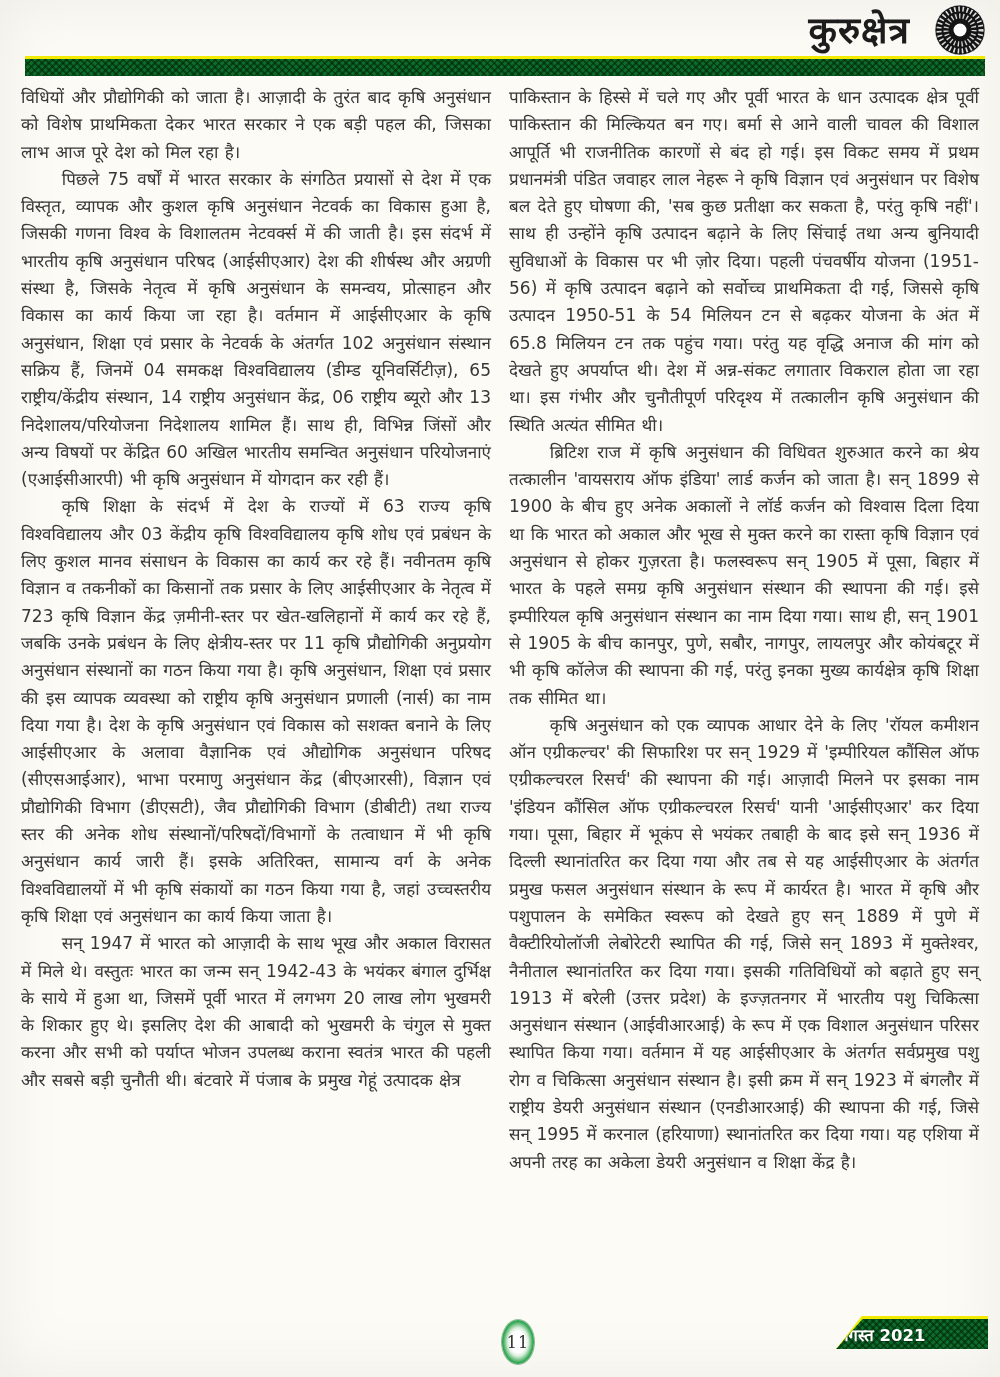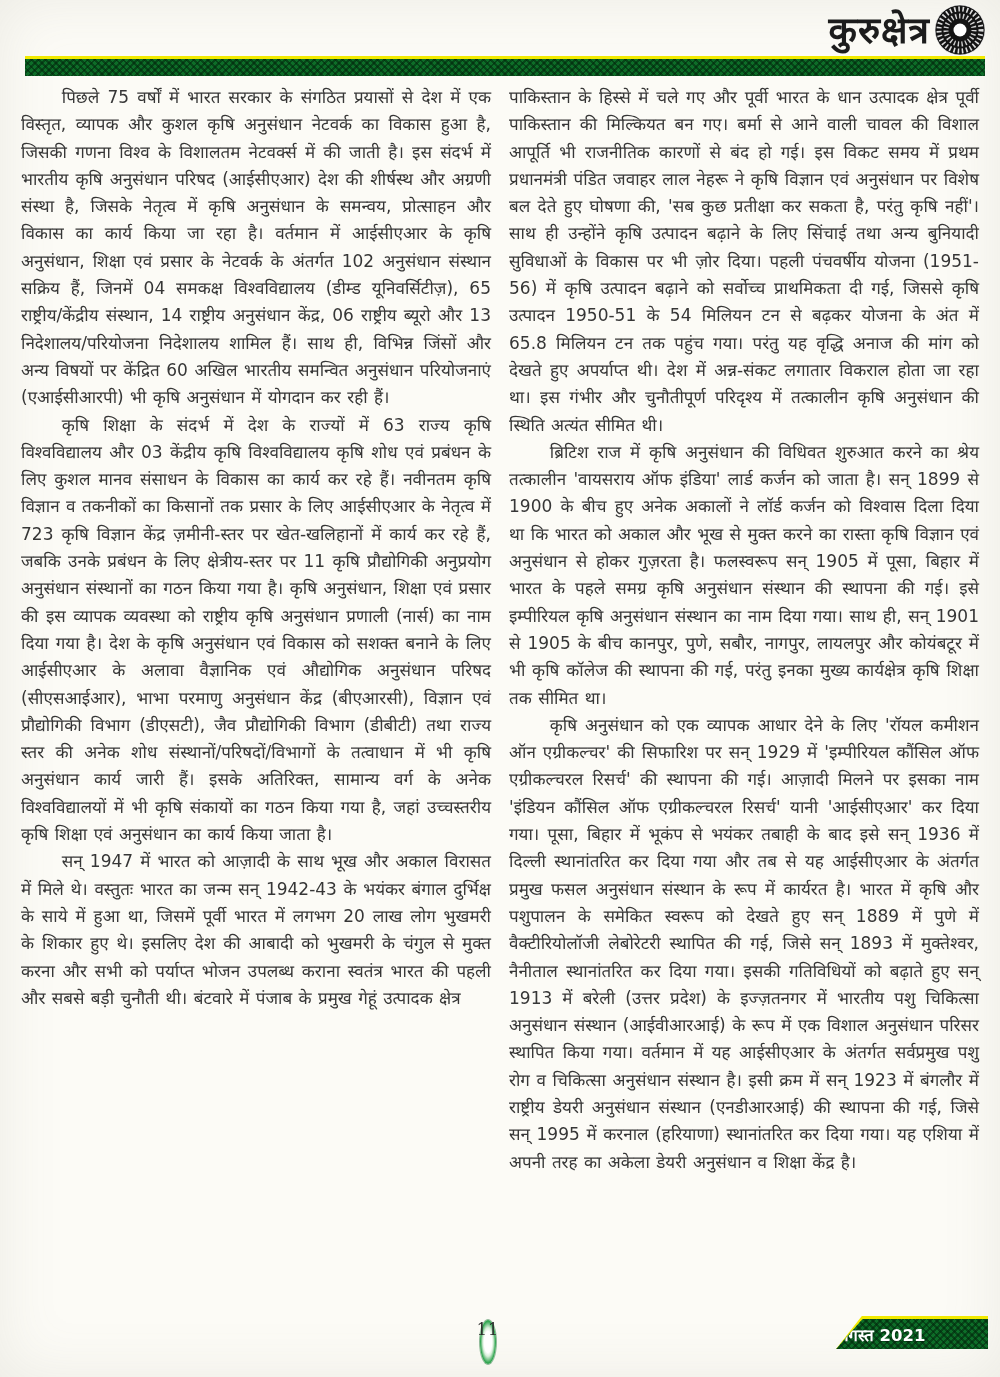--- a/index.html
+++ b/index.html
@@ -10,21 +10,21 @@
     -webkit-font-smoothing:antialiased;
   }
   .page{
     position:absolute;inset:0;
     box-shadow:inset 0 0 60px rgba(120,120,110,.12);
   }
 
   
   .masthead{
     position:absolute;top:4px;right:14px;
-    display:flex;align-items:center;gap:4px;
+    display:flex;align-items:center;gap:24px;
   }
   .masthead-title{
     font-family:"DejaVu Serif","Liberation Serif",serif;
     font-weight:bold;font-size:37px;color:#1c1c1c;
     letter-spacing:1px;line-height:52px;
   }
   .emblem{width:52px;height:52px;display:block;}
 
   
   .weave{
@@ -59,25 +59,25 @@
   }
   .section-heading .hl{
     background-image:linear-gradient(#f8ef3e,#f8ef3e);
     background-repeat:no-repeat;
     background-size:100% 9px;
     background-position:0 5px;
   }
 
   
   .page-badge{
-    position:absolute;left:480px;top:1320px;
-    width:16px;height:44px;border-radius:50%;
+    position:absolute;left:502px;top:1320px;
+    width:32px;height:44px;border-radius:50%;
     background:radial-gradient(ellipse at center,
       #ffffff 0%, #ffffff 34%, #d9eeda 46%, #35a854 66%, #0c7e2f 88%, #0a6b27 100%);
-    display:flex;align-items:flex-start;justify-content:center;
+    display:flex;align-items:center;justify-content:center;
     box-shadow:0 0 0 1px rgba(10,107,39,.45);
   }
   .page-badge span{
     font-family:"DejaVu Serif","Liberation Serif",serif;
     font-size:16px;color:#2a2a2a;letter-spacing:1px;
   }
   .issue-banner{
     position:absolute;right:12px;top:1316px;
     width:152px;height:33px;
     clip-path:polygon(17% 0, 100% 0, 100% 100%, 0 100%);
@@ -108,20 +108,21 @@
       <circle cx="26" cy="26" r="6.5" fill="#ffffff"></circle>
       <circle cx="26" cy="26" r="25" fill="none" stroke="#ffffff" stroke-width="1" opacity="0.6"></circle>
     </svg>
   </header>
 
   <div class="top-bar weave"></div>
 
   <main class="columns">
 
     <section class="col">
+      <p>विधियों और प्रौद्योगिकी को जाता है। आज़ादी के तुरंत बाद कृषि अनुसंधान को विशेष प्राथमिकता देकर भारत सरकार ने एक बड़ी पहल की, जिसका लाभ आज पूरे देश को मिल रहा है।</p>
       <p class="indent">पिछले 75 वर्षों में भारत सरकार के संगठित प्रयासों से देश में एक विस्तृत, व्यापक और कुशल कृषि अनुसंधान नेटवर्क का विकास हुआ है, जिसकी गणना विश्व के विशालतम नेटवर्क्स में की जाती है। इस संदर्भ में भारतीय कृषि अनुसंधान परिषद (आईसीएआर) देश की शीर्षस्थ और अग्रणी संस्था है, जिसके नेतृत्व में कृषि अनुसंधान के समन्वय, प्रोत्साहन और विकास का कार्य किया जा रहा है। वर्तमान में आईसीएआर के कृषि अनुसंधान, शिक्षा एवं प्रसार के नेटवर्क के अंतर्गत 102 अनुसंधान संस्थान सक्रिय हैं, जिनमें 04 समकक्ष विश्वविद्यालय (डीम्ड यूनिवर्सिटीज़), 65 राष्ट्रीय/केंद्रीय संस्थान, 14 राष्ट्रीय अनुसंधान केंद्र, 06 राष्ट्रीय ब्यूरो और 13 निदेशालय/परियोजना निदेशालय शामिल हैं। साथ ही, विभिन्न जिंसों और अन्य विषयों पर केंद्रित 60 अखिल भारतीय समन्वित अनुसंधान परियोजनाएं (एआईसीआरपी) भी कृषि अनुसंधान में योगदान कर रही हैं।</p>
       <p class="indent">कृषि शिक्षा के संदर्भ में देश के राज्यों में 63 राज्य कृषि विश्वविद्यालय और 03 केंद्रीय कृषि विश्वविद्यालय कृषि शोध एवं प्रबंधन के लिए कुशल मानव संसाधन के विकास का कार्य कर रहे हैं। नवीनतम कृषि विज्ञान व तकनीकों का किसानों तक प्रसार के लिए आईसीएआर के नेतृत्व में 723 कृषि विज्ञान केंद्र ज़मीनी-स्तर पर खेत-खलिहानों में कार्य कर रहे हैं, जबकि उनके प्रबंधन के लिए क्षेत्रीय-स्तर पर 11 कृषि प्रौद्योगिकी अनुप्रयोग अनुसंधान संस्थानों का गठन किया गया है। कृषि अनुसंधान, शिक्षा एवं प्रसार की इस व्यापक व्यवस्था को राष्ट्रीय कृषि अनुसंधान प्रणाली (नार्स) का नाम दिया गया है। देश के कृषि अनुसंधान एवं विकास को सशक्त बनाने के लिए आईसीएआर के अलावा वैज्ञानिक एवं औद्योगिक अनुसंधान परिषद (सीएसआईआर), भाभा परमाणु अनुसंधान केंद्र (बीएआरसी), विज्ञान एवं प्रौद्योगिकी विभाग (डीएसटी), जैव प्रौद्योगिकी विभाग (डीबीटी) तथा राज्य स्तर की अनेक शोध संस्थानों/परिषदों/विभागों के तत्वाधान में भी कृषि अनुसंधान कार्य जारी हैं। इसके अतिरिक्त, सामान्य वर्ग के अनेक विश्वविद्यालयों में भी कृषि संकायों का गठन किया गया है, जहां उच्चस्तरीय कृषि शिक्षा एवं अनुसंधान का कार्य किया जाता है।</p>
       <p class="indent">सन् 1947 में भारत को आज़ादी के साथ भूख और अकाल विरासत में मिले थे। वस्तुतः भारत का जन्म सन् 1942-43 के भयंकर बंगाल दुर्भिक्ष के साये में हुआ था, जिसमें पूर्वी भारत में लगभग 20 लाख लोग भुखमरी के शिकार हुए थे। इसलिए देश की आबादी को भुखमरी के चंगुल से मुक्त करना और सभी को पर्याप्त भोजन उपलब्ध कराना स्वतंत्र भारत की पहली और सबसे बड़ी चुनौती थी। बंटवारे में पंजाब के प्रमुख गेहूं उत्पादक क्षेत्र</p>
     </section>
 
     <section class="col">
       <p>पाकिस्तान के हिस्से में चले गए और पूर्वी भारत के धान उत्पादक क्षेत्र पूर्वी पाकिस्तान की मिल्कियत बन गए। बर्मा से आने वाली चावल की विशाल आपूर्ति भी राजनीतिक कारणों से बंद हो गई। इस विकट समय में प्रथम प्रधानमंत्री पंडित जवाहर लाल नेहरू ने कृषि विज्ञान एवं अनुसंधान पर विशेष बल देते हुए घोषणा की, 'सब कुछ प्रतीक्षा कर सकता है, परंतु कृषि नहीं'। साथ ही उन्होंने कृषि उत्पादन बढ़ाने के लिए सिंचाई तथा अन्य बुनियादी सुविधाओं के विकास पर भी ज़ोर दिया। पहली पंचवर्षीय योजना (1951-56) में कृषि उत्पादन बढ़ाने को सर्वोच्च प्राथमिकता दी गई, जिससे कृषि उत्पादन 1950-51 के 54 मिलियन टन से बढ़कर योजना के अंत में 65.8 मिलियन टन तक पहुंच गया। परंतु यह वृद्धि अनाज की मांग को देखते हुए अपर्याप्त थी। देश में अन्न-संकट लगातार विकराल होता जा रहा था। इस गंभीर और चुनौतीपूर्ण परिदृश्य में तत्कालीन कृषि अनुसंधान की स्थिति अत्यंत सीमित थी।</p>
       <p class="indent">ब्रिटिश राज में कृषि अनुसंधान की विधिवत शुरुआत करने का श्रेय तत्कालीन 'वायसराय ऑफ इंडिया' लार्ड कर्जन को जाता है। सन् 1899 से 1900 के बीच हुए अनेक अकालों ने लॉर्ड कर्जन को विश्वास दिला दिया था कि भारत को अकाल और भूख से मुक्त करने का रास्ता कृषि विज्ञान एवं अनुसंधान से होकर गुज़रता है। फलस्वरूप सन् 1905 में पूसा, बिहार में भारत के पहले समग्र कृषि अनुसंधान संस्थान की स्थापना की गई। इसे इम्पीरियल कृषि अनुसंधान संस्थान का नाम दिया गया। साथ ही, सन् 1901 से 1905 के बीच कानपुर, पुणे, सबौर, नागपुर, लायलपुर और कोयंबटूर में भी कृषि कॉलेज की स्थापना की गई, परंतु इनका मुख्य कार्यक्षेत्र कृषि शिक्षा तक सीमित था।</p>
       <p class="indent">कृषि अनुसंधान को एक व्यापक आधार देने के लिए 'रॉयल कमीशन ऑन एग्रीकल्चर' की सिफारिश पर सन् 1929 में 'इम्पीरियल कौंसिल ऑफ एग्रीकल्चरल रिसर्च' की स्थापना की गई। आज़ादी मिलने पर इसका नाम 'इंडियन कौंसिल ऑफ एग्रीकल्चरल रिसर्च' यानी 'आईसीएआर' कर दिया गया। पूसा, बिहार में भूकंप से भयंकर तबाही के बाद इसे सन् 1936 में दिल्ली स्थानांतरित कर दिया गया और तब से यह आईसीएआर के अंतर्गत प्रमुख फसल अनुसंधान संस्थान के रूप में कार्यरत है। भारत में कृषि और पशुपालन के समेकित स्वरूप को देखते हुए सन् 1889 में पुणे में वैक्टीरियोलॉजी लेबोरेटरी स्थापित की गई, जिसे सन् 1893 में मुक्तेश्वर, नैनीताल स्थानांतरित कर दिया गया। इसकी गतिविधियों को बढ़ाते हुए सन् 1913 में बरेली (उत्तर प्रदेश) के इज्ज़तनगर में भारतीय पशु चिकित्सा अनुसंधान संस्थान (आईवीआरआई) के रूप में एक विशाल अनुसंधान परिसर स्थापित किया गया। वर्तमान में यह आईसीएआर के अंतर्गत सर्वप्रमुख पशु रोग व चिकित्सा अनुसंधान संस्थान है। इसी क्रम में सन् 1923 में बंगलौर में राष्ट्रीय डेयरी अनुसंधान संस्थान (एनडीआरआई) की स्थापना की गई, जिसे सन् 1995 में करनाल (हरियाणा) स्थानांतरित कर दिया गया। यह एशिया में अपनी तरह का अकेला डेयरी अनुसंधान व शिक्षा केंद्र है।</p>
     </section>

